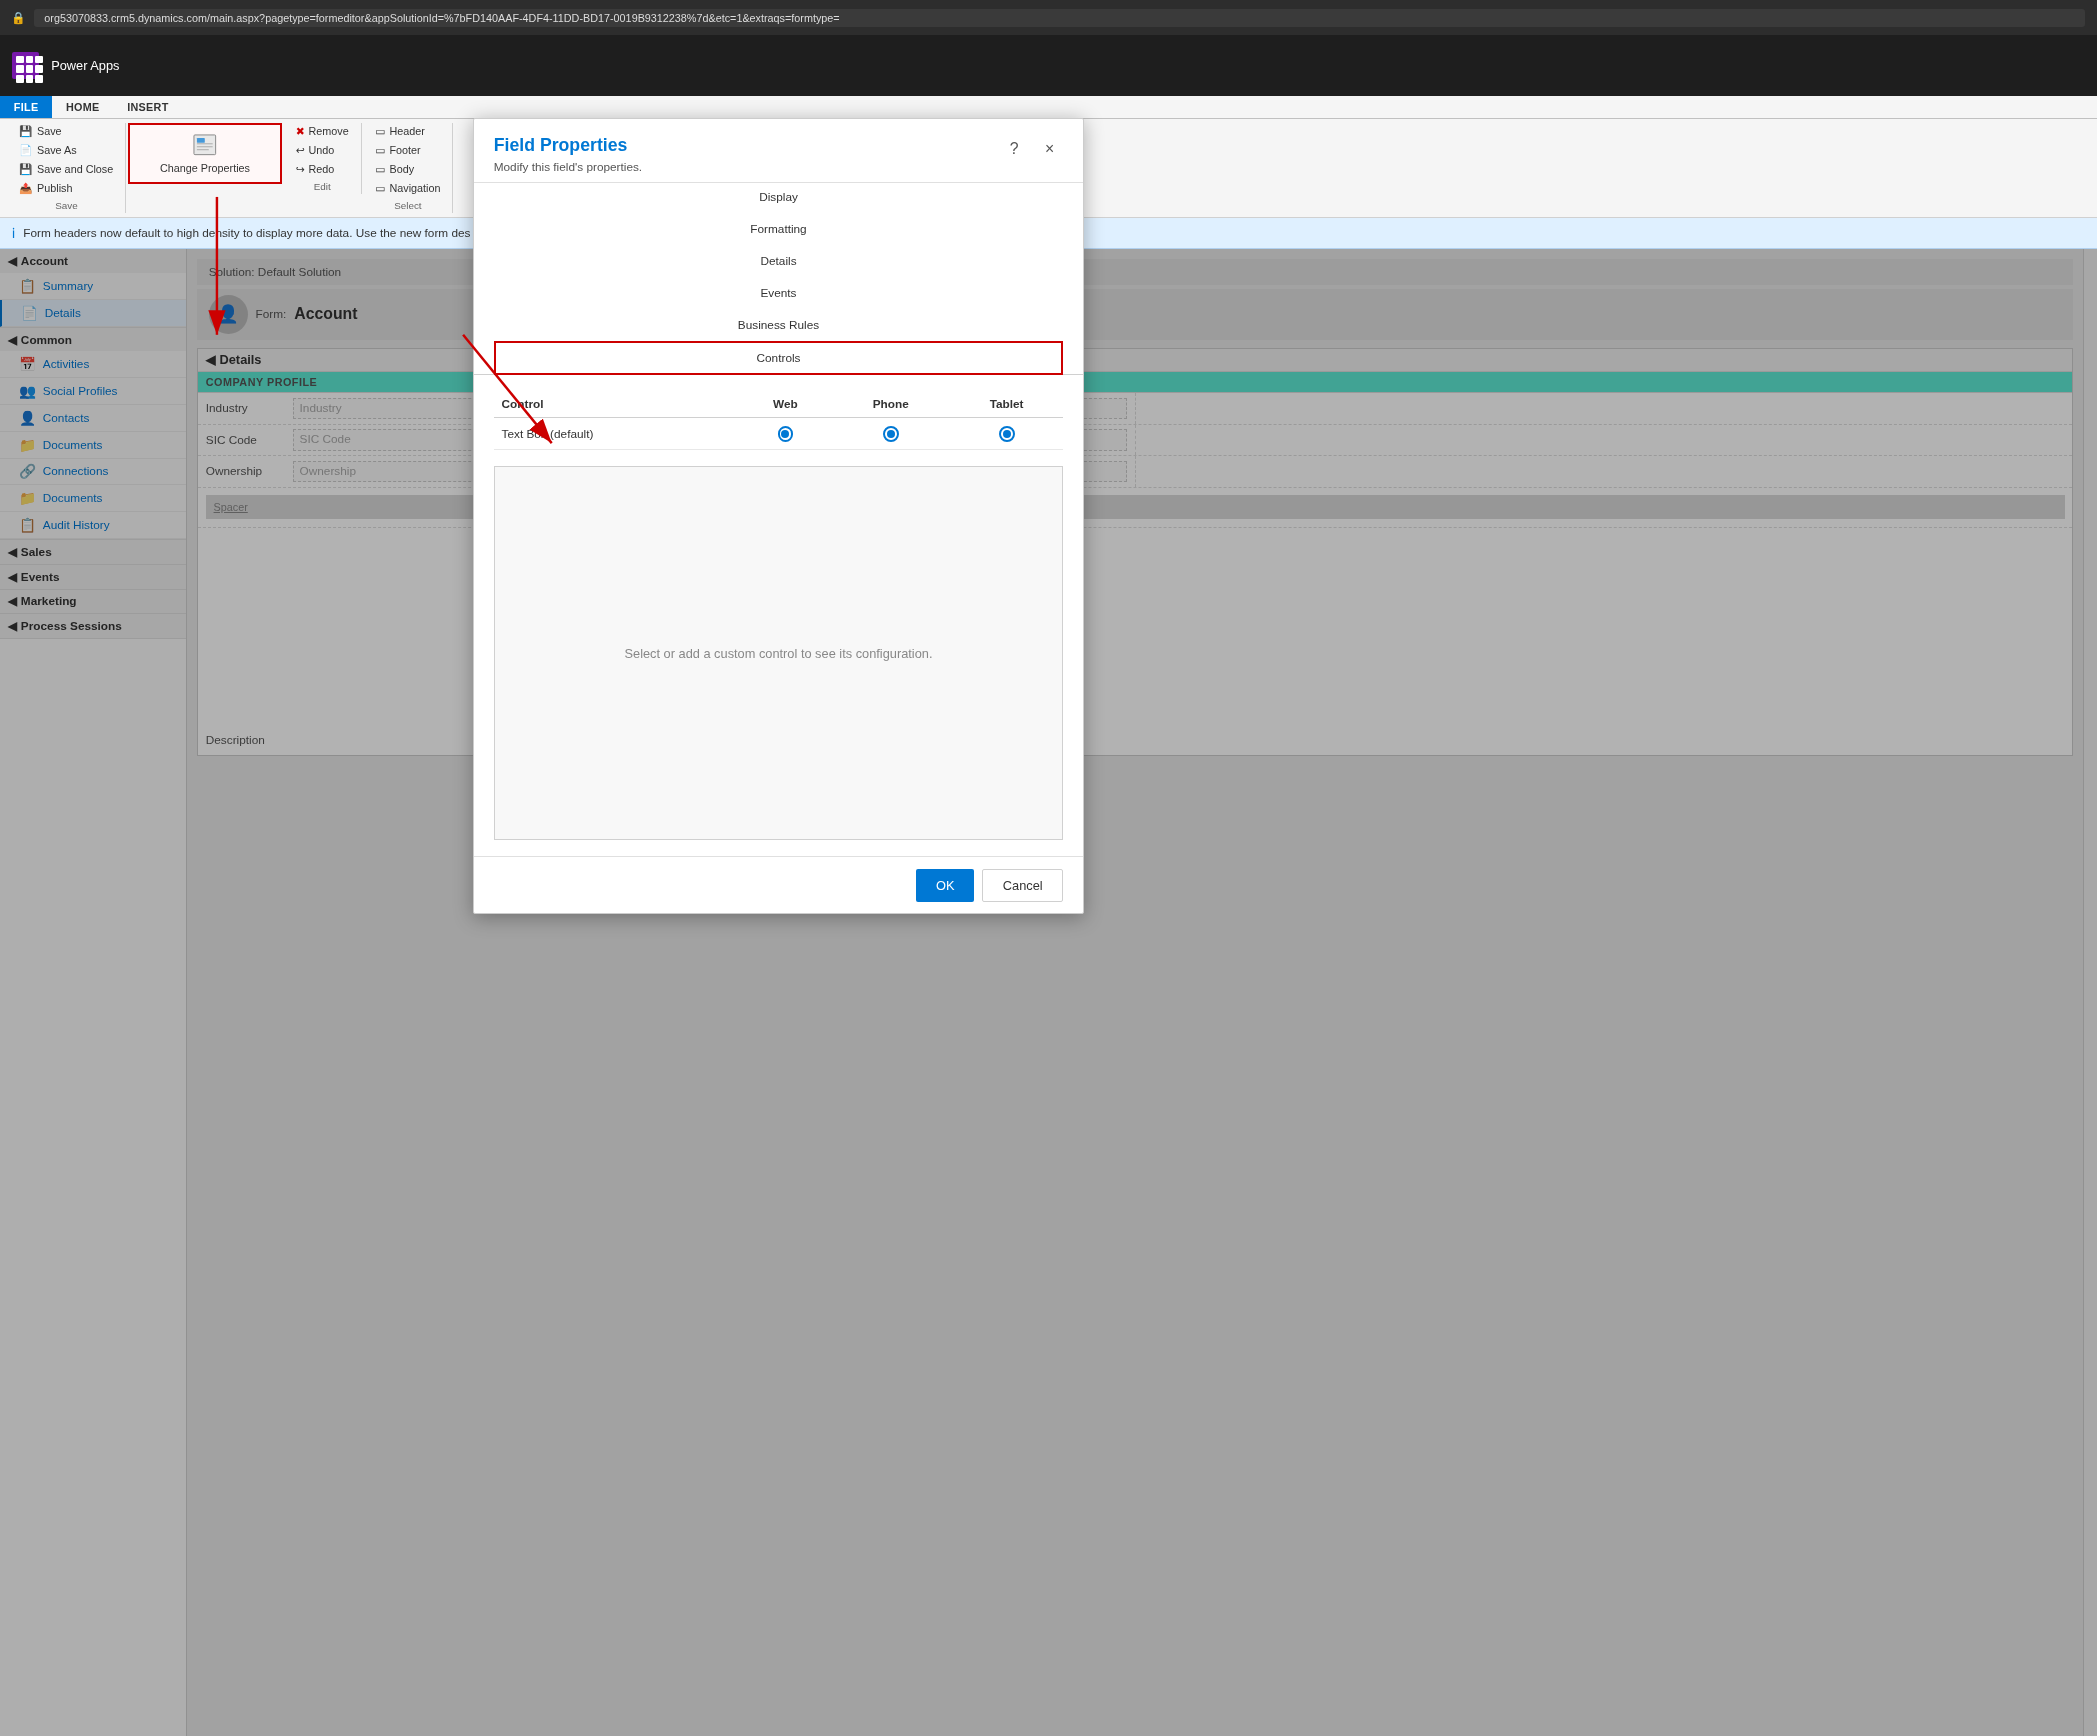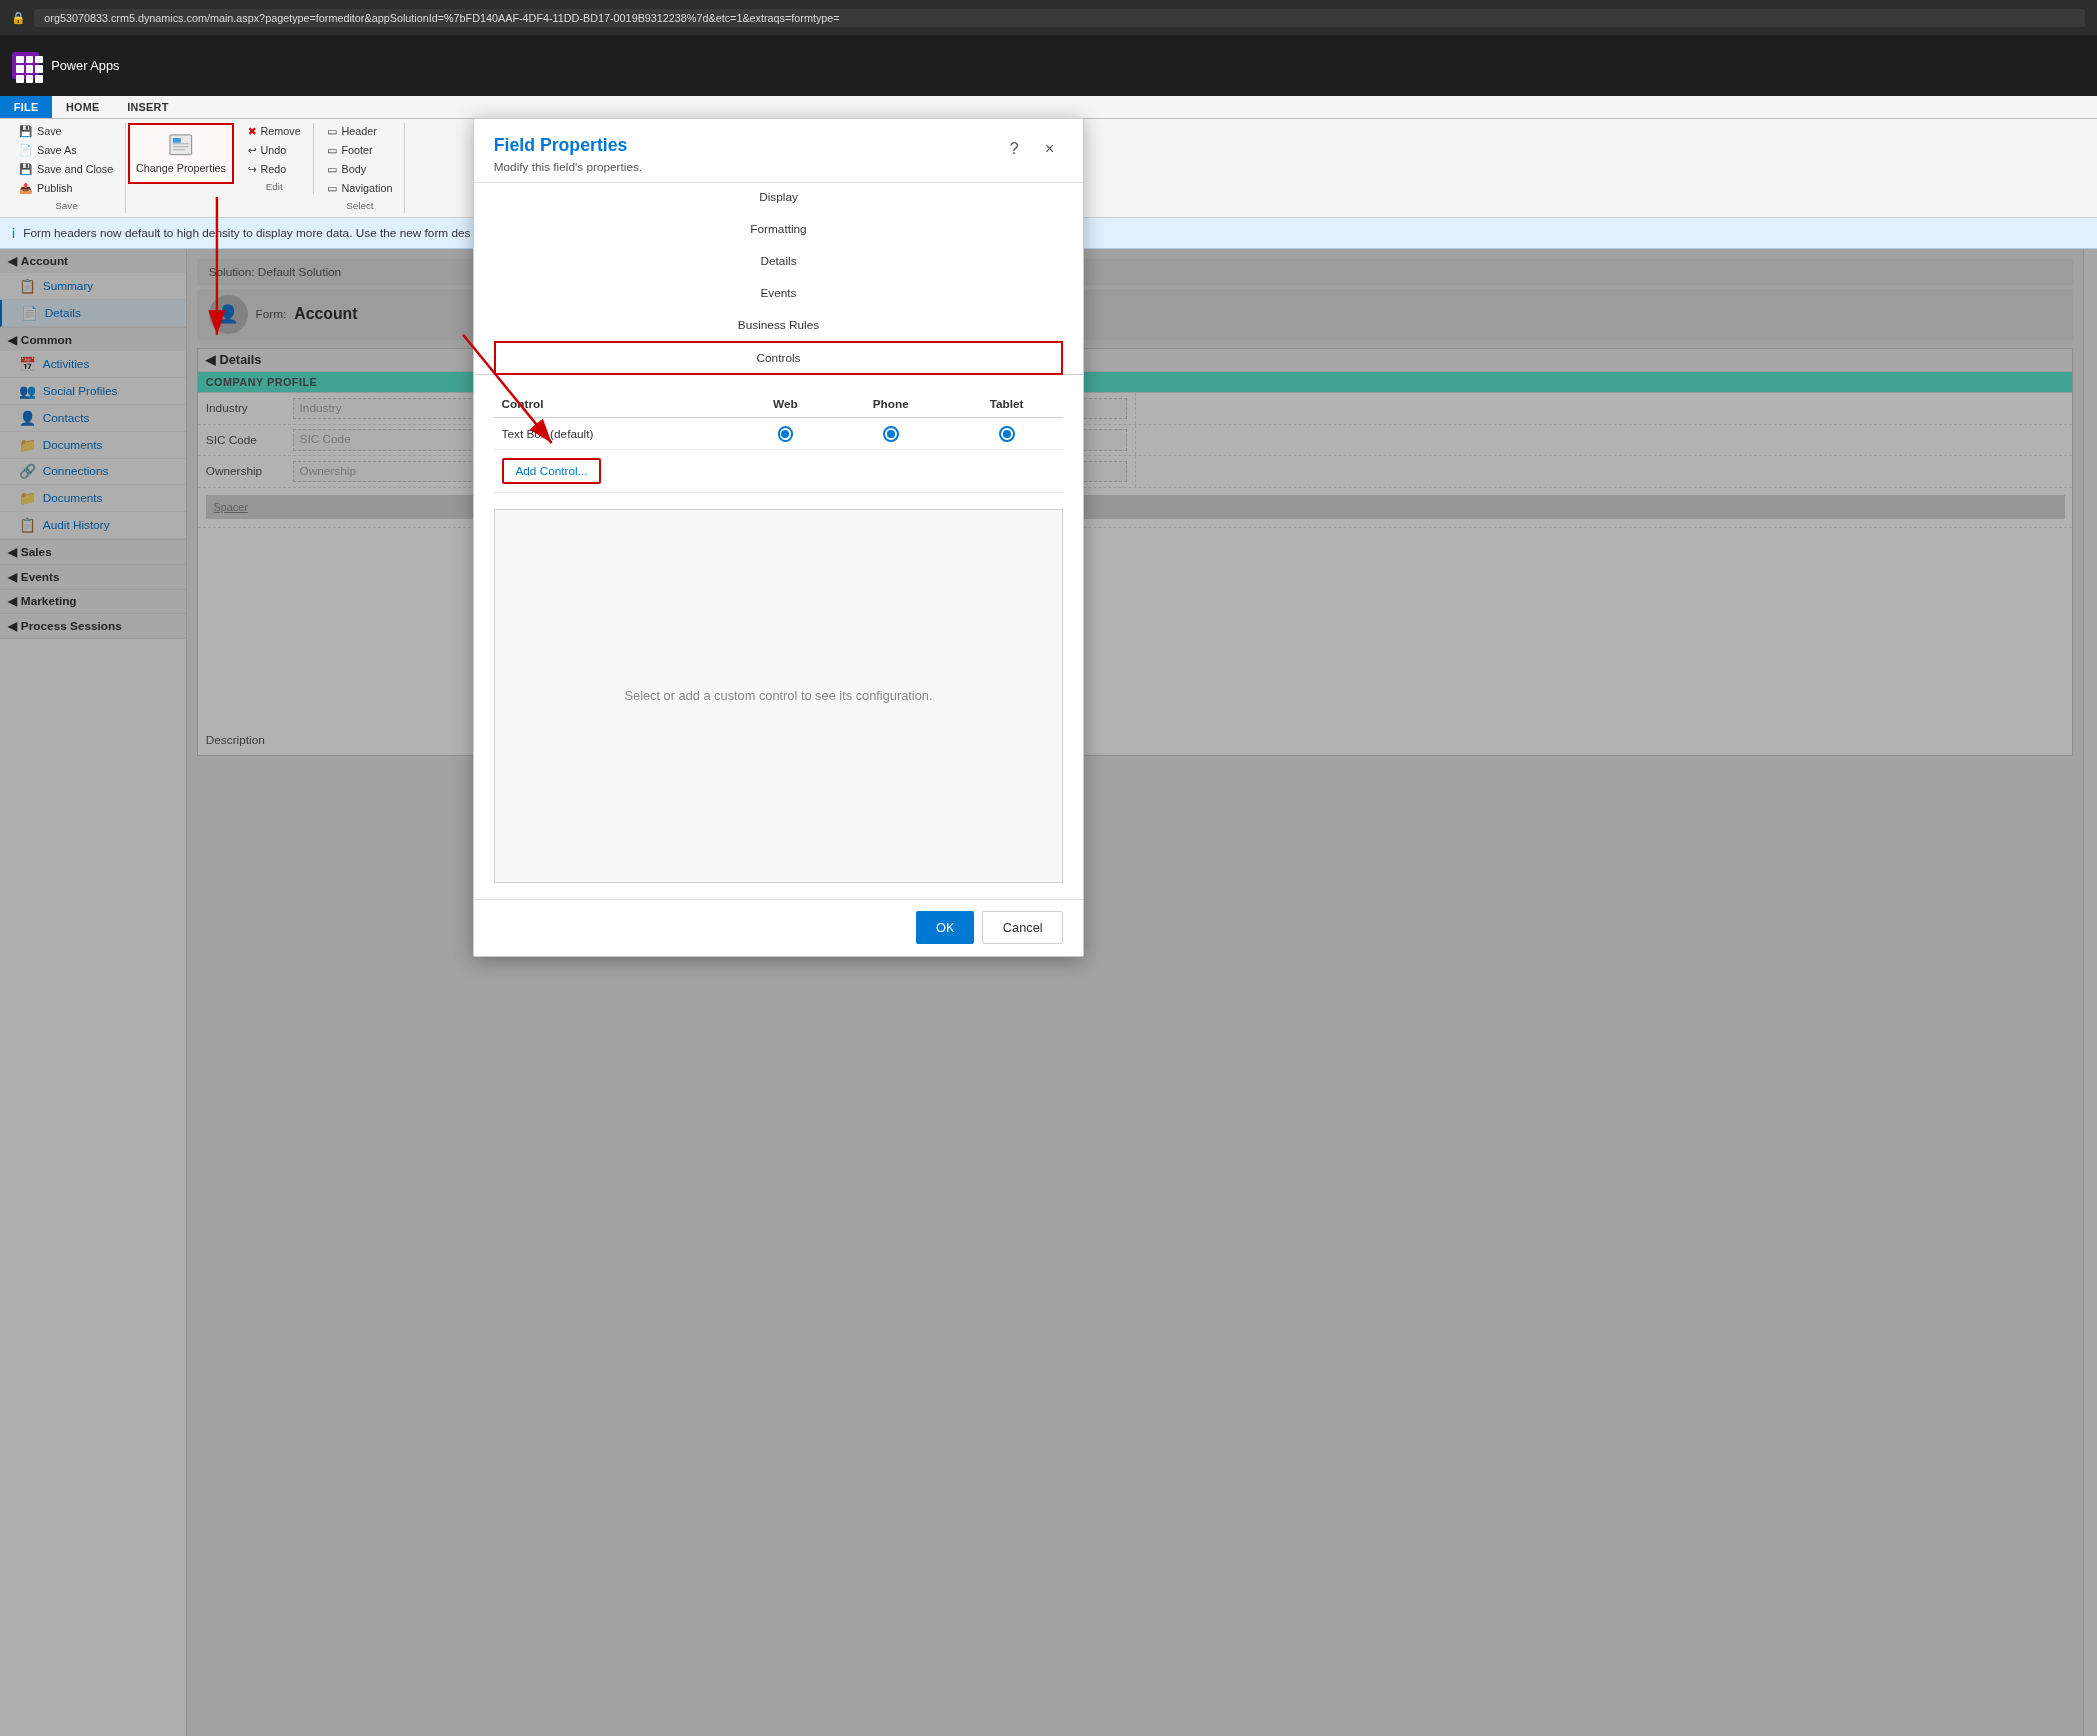--- a/index.html
+++ b/index.html
@@ -73,21 +73,21 @@
       display: flex;
       align-items: flex-start;
       padding: 3.9px 7.9px;
       gap: 2px;
       min-height: 69px;
     }
     .ribbon-group {
       display: flex;
       flex-direction: column;
       align-items: flex-start;
-      padding: 0 0;
+      padding: 0 24px;
       border-right: 1px solid #d0d0d0;
       min-width: 59px;
     }
     .ribbon-group:last-child { border-right: none; }
     .ribbon-group-buttons { display: flex; gap: 3.9px; align-items: flex-start; flex: 1; }
     .ribbon-group-label {
       font-size: 9.9px;
       color: #666;
       text-align: center;
       margin-top: 2px;
@@ -750,27 +750,20 @@
           <td class="center">
             <div class="radio-dot checked"></div>
           </td>
           <td class="center">
             <div class="radio-dot checked"></div>
           </td>
           <td class="center">
             <div class="radio-dot checked"></div>
           </td>
         </tr>
-        <tr>
-          <td colspan="4">
-            <button class="add-control-btn add-control-highlight">
-              <span>Add Control...</span>
-            </button>
-          </td>
-        </tr>
       </tbody>
     </table>
 
     <div class="custom-control-area">
       <span>Select or add a custom control to see its configuration.</span>
     </div>
   </div>
 
   <div class="modal-footer">
     <button class="btn-primary">OK</button>

